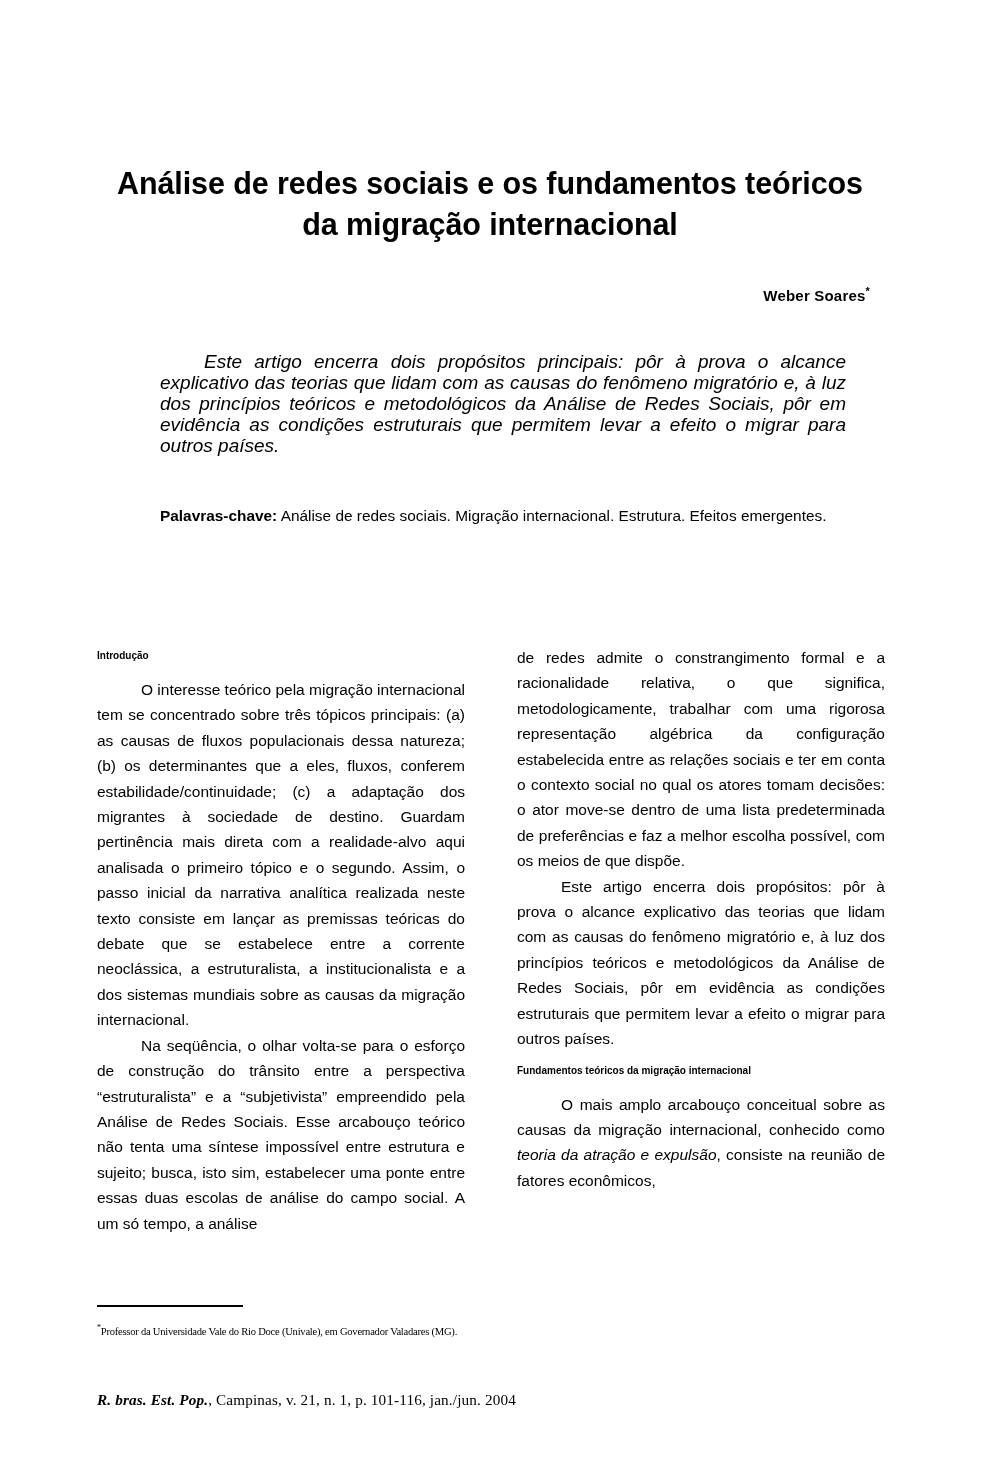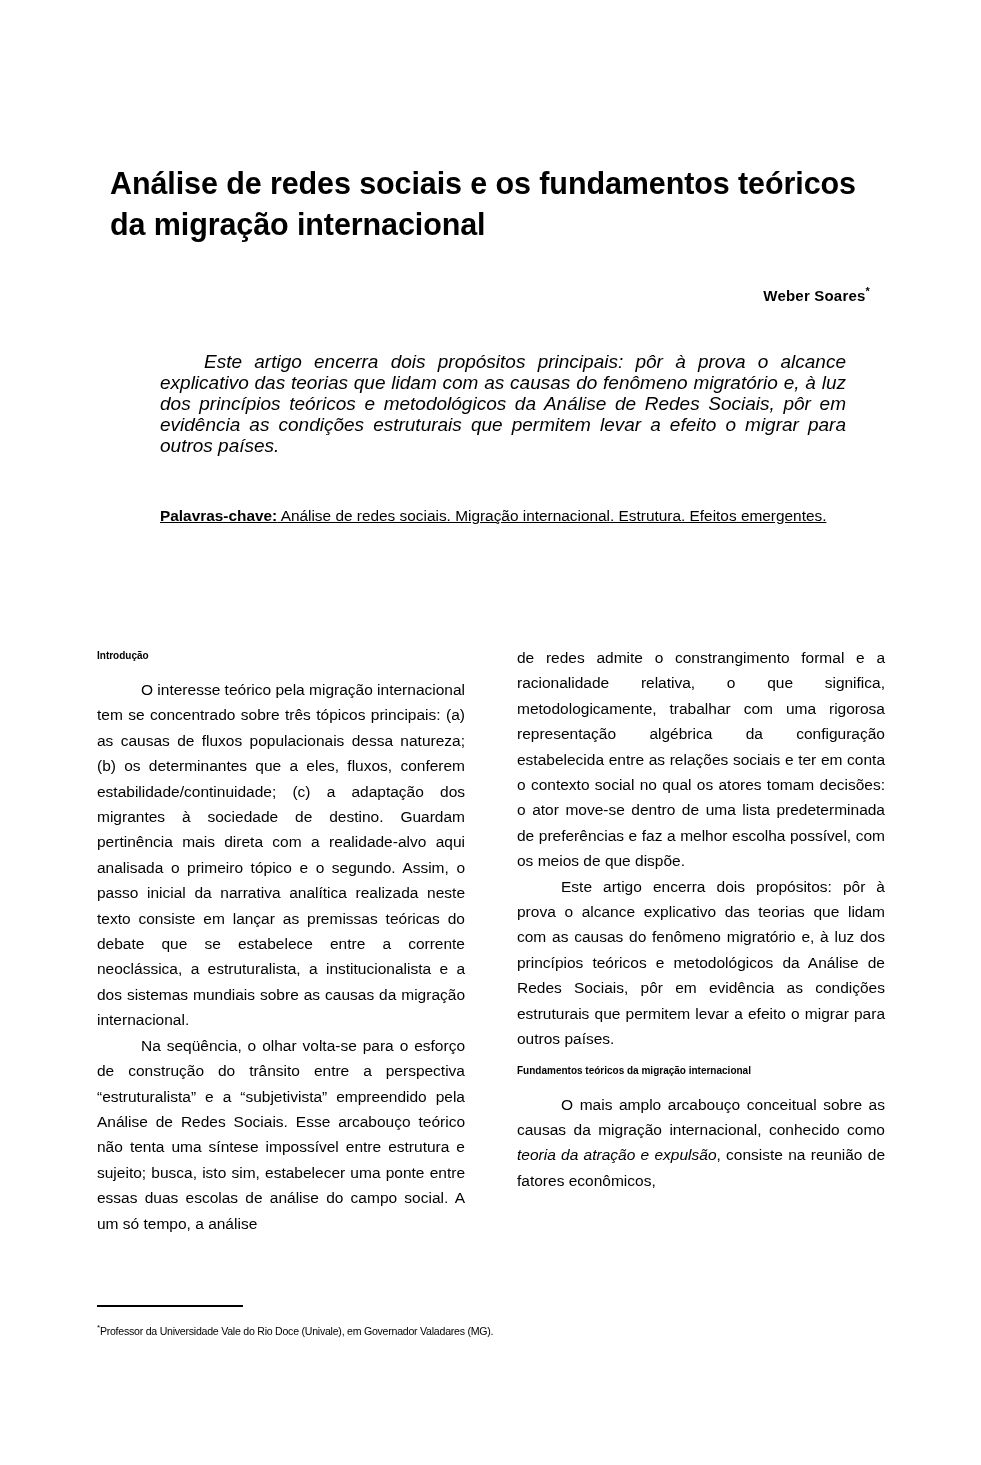--- a/index.html
+++ b/index.html
@@ -20,20 +20,21 @@
     inset: 0;
     background: #ffffff;
   }
 
   
   .title {
     position: absolute;
     left: 110px;
     top: 163px;
     width: 760px;
+    text-align: center;
     font-size: 30.5px;
     font-weight: bold;
     line-height: 41px;
     letter-spacing: -0.1px;
   }
   .author {
     position: absolute;
     left: 110px;
     top: 285px;
     width: 760px;
@@ -62,21 +63,20 @@
 
   
   .keywords {
     position: absolute;
     left: 160px;
     top: 503px;
     width: 686px;
     font-size: 15.4px;
     line-height: 25.2px;
     text-align: left;
-    text-decoration: underline;
   }
   .keywords .kw-label {
     font-weight: bold;
   }
 
   
   .col {
     position: absolute;
     top: 645px;
     width: 368px;
@@ -115,20 +115,21 @@
     background: #000000;
   }
   .footnote {
     position: absolute;
     left: 97px;
     top: 1321px;
     width: 700px;
     font-size: 10.6px;
     line-height: 14px;
     letter-spacing: -0.25px;
+    font-family: Liberation Serif, serif;
   }
   .footnote .star {
     vertical-align: super;
     font-size: 8px;
   }
 
   
   .journal {
     position: absolute;
     left: 97px;
@@ -172,14 +173,17 @@
     <div class="sec-head spaced-top">Fundamentos teóricos da migração internacional</div>
     <p><span>O mais amplo arcabouço conceitual sobre as causas da migração internacional, conhecido como </span><span class="ital">teoria da atração e expulsão</span><span>, consiste na reunião de fatores econômicos,</span></p>
   </div>
 
   <div class="footnote-rule"></div>
 
   <div class="footnote">
     <span class="star">*</span><span>Professor da Universidade Vale do Rio Doce (Univale), em Governador Valadares (MG).</span>
   </div>
 
+  <div class="journal">
+    <span class="jname">R. bras. Est. Pop.</span><span>, Campinas, v. 21, n. 1, p. 101-116, jan./jun. 2004</span>
+  </div>
 
 </div>
 
 </body></html>

